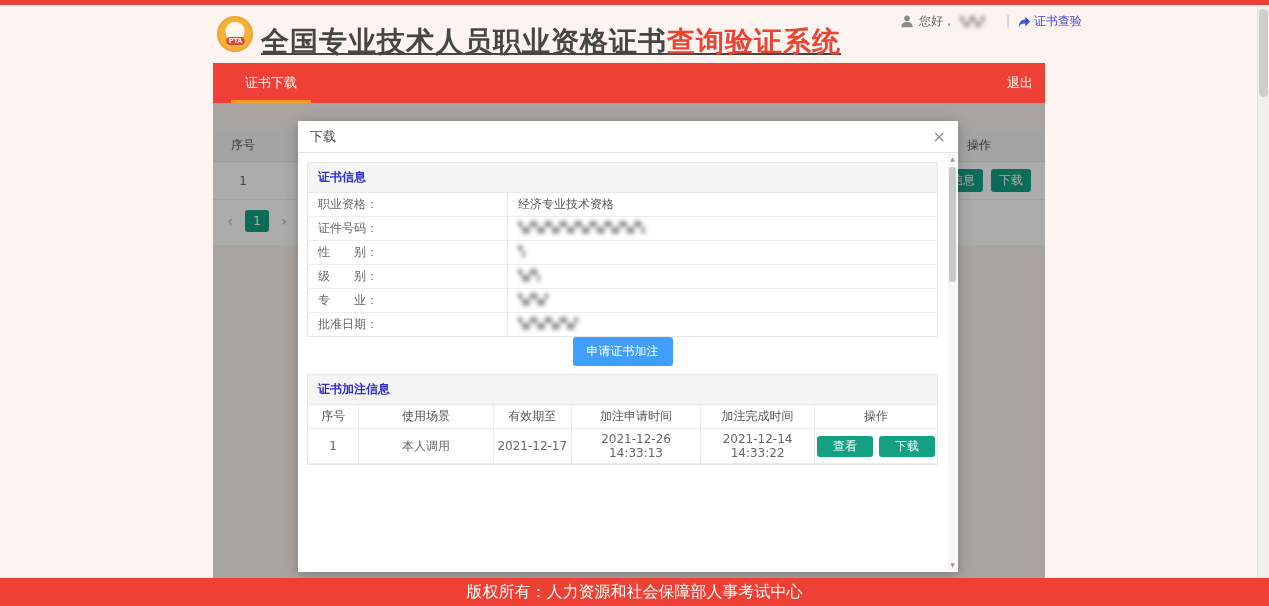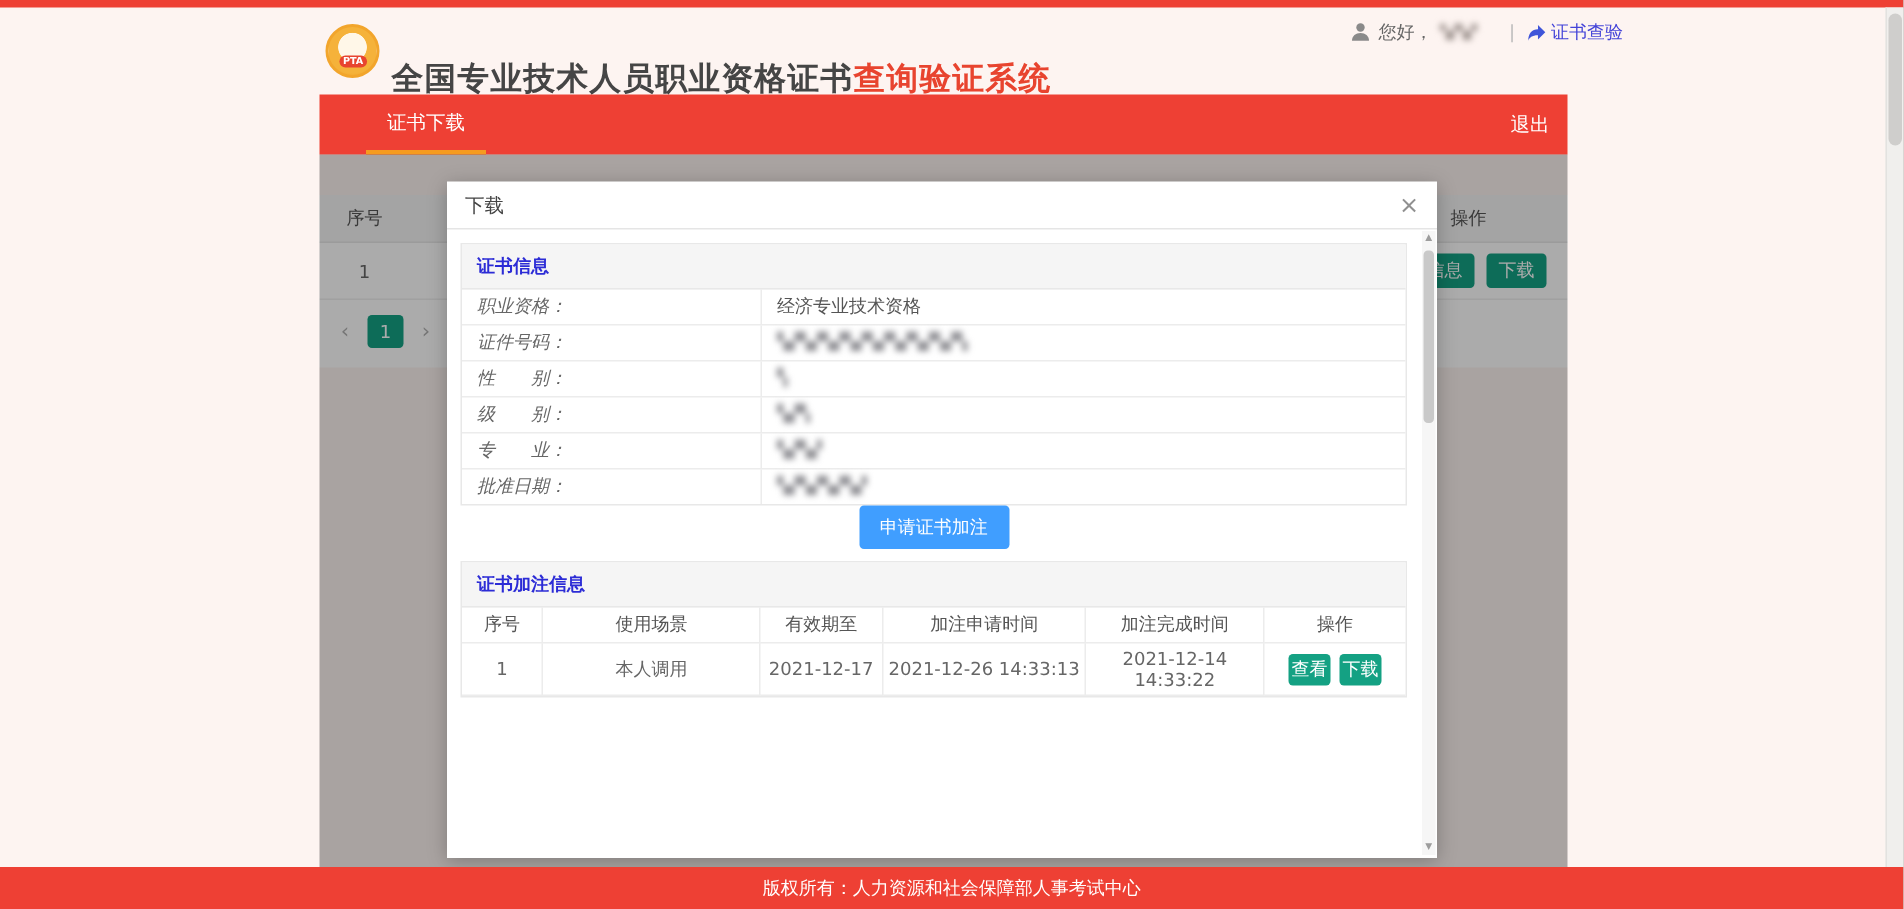--- a/index.html
+++ b/index.html
@@ -13,28 +13,28 @@
   .topstrip { position:absolute; left:0; top:0; width:1269px; height:5px; background:#ee4034; }
   
   .scroll-track { position:absolute; right:0; top:5px; width:12px; height:573px; background:#f0efed; border-left:1px solid #e3e2e0; }
   .scroll-thumb { position:absolute; left:1px; top:4px; width:9px; height:88px; background:#cfcecc; border-radius:5px; }
   
   .header { position:absolute; left:213px; top:5px; width:832px; height:58px; }
   .logo { position:absolute; left:4px; top:11px; width:36px; height:36px; border-radius:50%;
           background:radial-gradient(circle at 50% 42%, #fff7e8 0 38%, #f5b23a 40% 70%, #ef9a1e 100%);
           border:2px solid #f2a52c; display:flex; align-items:flex-end; justify-content:center; }
   .logo span { font-size:8px; font-weight:bold; color:#d93a28; background:#e8442f; color:#fff; border-radius:5px; padding:0 3px 1px; margin-bottom:4px; transform:scale(.8); }
-  .page-title { position:absolute; left:48px; top:33px; font-size:21px; font-weight:bold; color:#454545; letter-spacing:1px; white-space:nowrap; }
+  .page-title { position:absolute; left:48px; top:18px; font-size:28px; font-weight:bold; color:#454545; letter-spacing:1px; white-space:nowrap;text-decoration:underline; }
   .page-title .red { color:#e8442f; }
   .user-info { position:absolute; left:900px; top:12px; height:18px; display:flex; align-items:center; gap:5px; font-size:12px; color:#666; white-space:nowrap; }
   .masked-name { display:inline-block; width:38px; height:11px; color:#9a8f8b; filter:blur(2px); font-size:10px; overflow:hidden; letter-spacing:-2px; }
   .sep { color:#bbb; margin:0 3px; }
   .verify-link { color:#4343d8; cursor:pointer; display:flex; align-items:center; gap:3px; }
   
-  .navbar { position:absolute; left:213px; top:63px; width:832px; height:40px; background:#ee4034; display:flex; align-items:center;padding-left:13px; }
+  .navbar { position:absolute; left:213px; top:63px; width:832px; height:40px; background:#ee4034; display:flex; align-items:center; }
   .nav-tab { position:relative; margin-left:18px; padding:0 14px; height:40px; line-height:40px; color:#fff; font-size:13px; cursor:pointer; }
   .nav-tab::after { content:""; position:absolute; left:0; bottom:0; width:100%; height:3px; background:#f59b20; }
   .nav-logout { margin-left:auto; margin-right:12px; color:#fff; font-size:13px; cursor:pointer; }
   
   .bg-card { position:absolute; left:213px; top:130px; width:832px; height:115px; background:#fff; }
   .bg-thead { display:flex; height:32px; background:#f5f5f5; border-bottom:1px solid #e8e8e8; align-items:center; color:#555; }
   .bg-row { display:flex; height:38px; align-items:center; border-bottom:1px solid #efefef; color:#666; }
   .col-idx { width:60px; text-align:center; }
   .col-mid { flex:1; }
   .col-act { width:132px; text-align:center; }
@@ -52,40 +52,40 @@
   .modal-body { position:relative; height:418px; padding:9px 20px 0 9px; overflow:hidden; }
   .mscroll { position:absolute; right:1px; top:1px; width:9px; height:416px; background:#f6f6f6; }
   .mscroll .arr { position:absolute; left:0; width:9px; height:10px; color:#9d9d9d; font-size:6px; text-align:center; line-height:10px; }
   .mscroll .arr.up { top:0; }
   .mscroll .arr.dn { bottom:0; }
   .mscroll .thumb { position:absolute; left:1px; top:13px; width:7px; height:115px; background:#c9c9c9; border-radius:3px; }
   .section-box { border:1px solid #e8e8e8; }
   .section-head { background:#f5f5f5; border-bottom:1px solid #e8e8e8; padding:6px 10px; font-weight:bold; color:#2c2cd6; font-size:12px; }
   .info-row { display:flex; border-bottom:1px solid #ececec; min-height:22px; align-items:center; }
   .info-row:last-child { border-bottom:none; }
-  .info-label { width:200px; padding:3px 10px; color:#666; border-right:1px solid #ececec; align-self:stretch; display:flex; align-items:center; white-space:pre;font-style:italic; }
+  .info-label { width:200px; padding:3px 10px; color:#666; border-right:1px solid #ececec; align-self:stretch; display:flex; align-items:center; white-space:pre; }
   .info-value { flex:1; padding:3px 10px; color:#555; }
   .masked { filter:blur(2px); color:#8d8d92; letter-spacing:-1px; font-size:11px; overflow:hidden; display:inline-block; height:13px; }
   .photo-row { min-height:48px; }
   .photo { width:38px; height:46px; background:#e9ebee; position:relative; overflow:hidden; filter:blur(1.3px); border-radius:2px; }
   .photo .hair { position:absolute; top:1px; left:8px; width:22px; height:17px; background:#4a423a; border-radius:50% 50% 40% 40%; }
   .photo .face { position:absolute; top:7px; left:10px; width:18px; height:19px; background:#cba691; border-radius:46%; }
   .photo .shirt { position:absolute; bottom:0; left:1px; width:36px; height:13px; background:#b9c6d8; border-radius:8px 8px 0 0; }
   .apply-wrap { text-align:center; margin:0 0 8px; }
   .btn-blue { background:#409eff; color:#fff; border:none; border-radius:3px; padding:6px 14px; font-size:12px; cursor:pointer; font-family:inherit; }
   
   .anno-table { width:100%; border-collapse:collapse; }
   .anno-table th, .anno-table td { border-bottom:1px solid #ececec; border-right:1px solid #ececec; text-align:center; padding:3px 2px; font-weight:normal; color:#666; height:22px; }
   .anno-table th:last-child, .anno-table td:last-child { border-right:none; }
   .anno-table th { color:#555; }
   .cw-idx{width:56px;} .cw-scene{width:152px;} .cw-valid{width:84px;} .cw-apply{width:140px;} .cw-done{width:122px;} .cw-act{width:96px;}
   .cell-actions { display:flex; gap:6px; justify-content:center; }
-  .btn-teal.sm { padding:2px 2px; }
-  
-  .footer { position:absolute; left:0; top:578px; width:1269px; height:28px; background:#ee4034; color:#fff; display:flex; align-items:center; justify-content:center; font-size:12px; }
+  .btn-teal.sm { padding:2px 16px; }
+  
+  .footer { position:absolute; left:0; top:578px; width:1269px; height:28px; background:#ee4034; color:#fff; display:flex; align-items:center; justify-content:center; font-size:16px; }
 </style>
 </head>
 <body>
 
 <div class="topstrip"></div>
 
 <div class="scroll-track">
   <div class="scroll-thumb"></div>
 </div>
 

